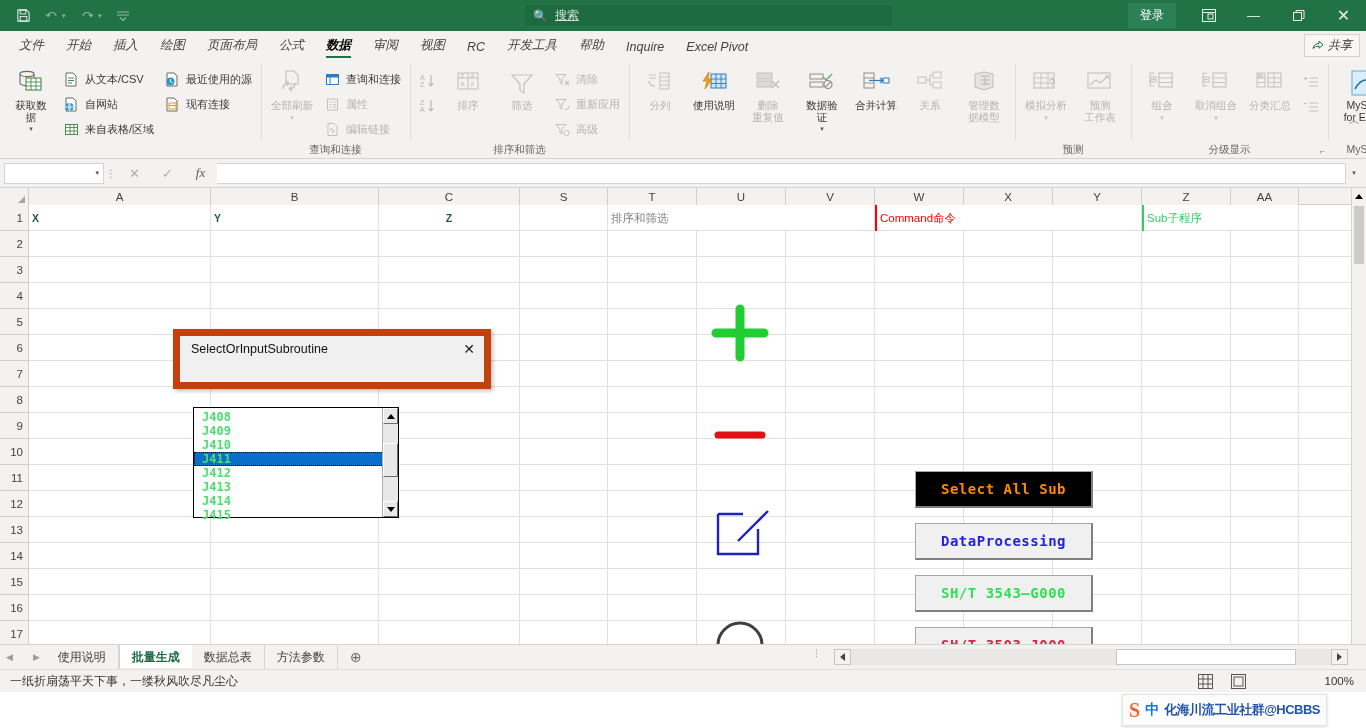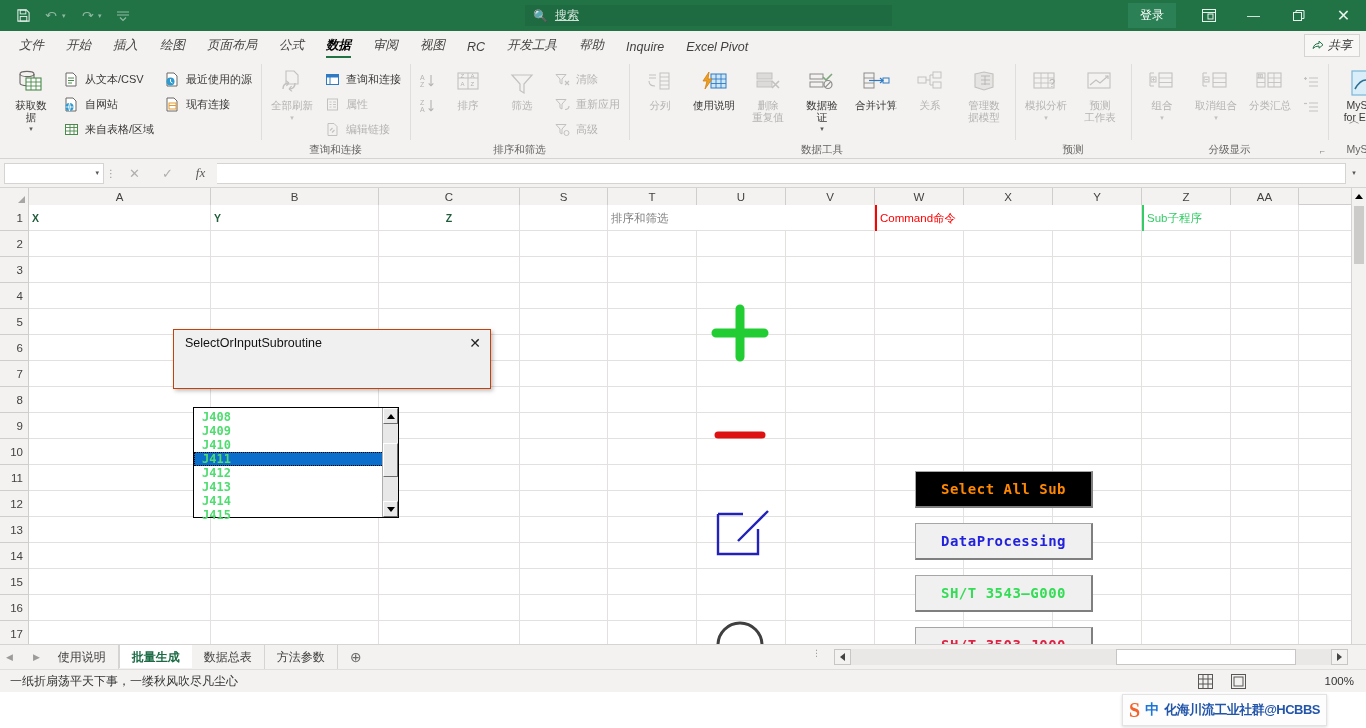--- a/index.html
+++ b/index.html
@@ -160,21 +160,21 @@
   .vscroll {
     position:absolute; right:0; top:0; width:15px; bottom:0; background:#f3f2f1;
     border-left:1px solid #d6d4d2;
   }
   .vs-arrow { height:16px; display:flex; align-items:center; justify-content:center; font-size:7px; color:#5a5856; }
   .vs-thumb { position:absolute; left:2px; right:2px; top:18px; height:58px; background:#cdcbc9; }
 
   
   .dialog {
     position:absolute; left:173px; top:329px; width:318px; height:60px;
-    background:#f0f0f0; border:1px solid #c2410c; box-shadow:2px 2px 4px rgba(0,0,0,.25);
+    background:#f0f0f0; border:7px solid #c2410c; box-shadow:2px 2px 4px rgba(0,0,0,.25);
     z-index:50;
   }
   .dlg-title {
     height:26px; display:flex; align-items:center; padding-left:11px; font-size:12.5px;
     color:#111; background:#f0f0f0;
   }
   .dlg-close {
     position:absolute; right:4px; top:3px; width:22px; height:20px;
     display:flex; align-items:center; justify-content:center; font-size:14px; color:#222;
   }
@@ -618,21 +618,20 @@
         <span class="ic">
           <svg width="30" height="28" viewBox="0 0 30 28">
               <path d="M6 4l9-2 9 2v13l-9 3-9-3z" fill="#e6e4e2" stroke="#c3c1bf" stroke-width="1.1"></path>
               <path d="M12 6h9M12 10h9M12 14h9M16 6v9" stroke="#b5b3b0" stroke-width="0.9"></path>
             </svg>
         </span>
         <span style="white-space:pre-line">管理数
 据模型</span>
       </div>
     </div>
-    <div class="rgroup-title">数据工具</div>
   </div>
 
   <div class="rgroup">
     <div class="rgroup-body">
       <div class="bigbtn dis">
         <span class="ic">
           <svg width="32" height="28" viewBox="0 0 32 28">
               <rect x="4" y="3" width="20" height="15" fill="none" stroke="#c3c1bf" stroke-width="1.1"></rect>
               <path d="M4 8h20M4 13h20M11 3v15M18 3v15" stroke="#c3c1bf" stroke-width="0.9"></path>
               <text x="19" y="17" font-size="11" fill="#b5b3b0" font-family="sans-serif">?</text>

